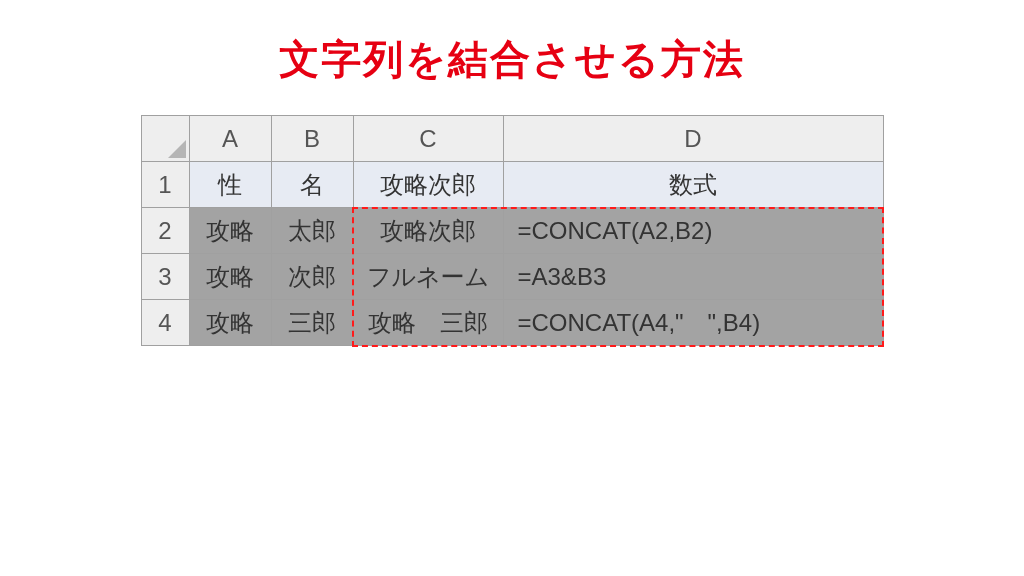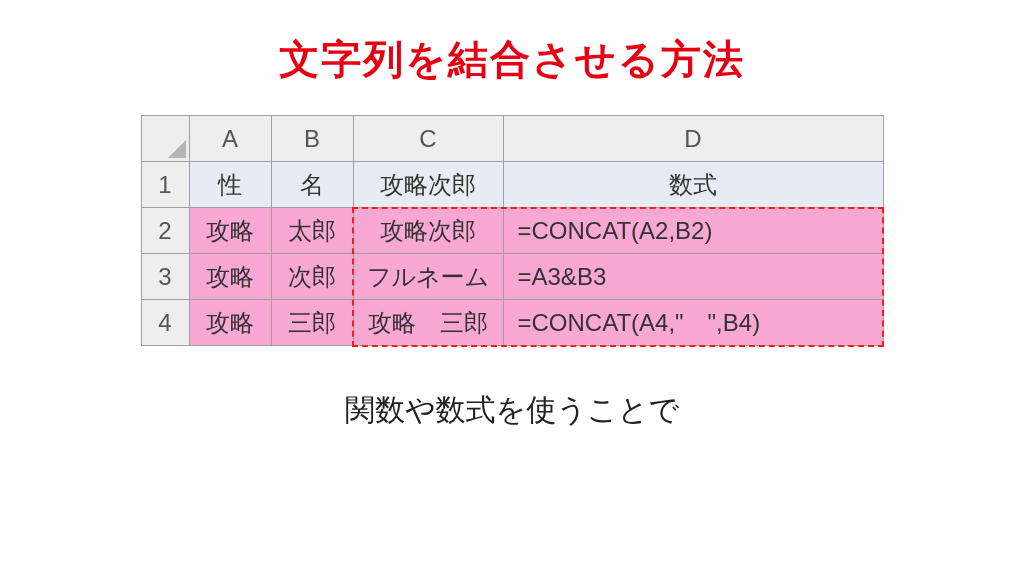--- a/index.html
+++ b/index.html
@@ -28,21 +28,21 @@
   table.sheet {
     border-collapse: collapse;
     font-size: 24px;
     color: #333;
   }
   table.sheet th, table.sheet td {
     border: 1px solid #a0a0a0;
     height: 46px;
     padding: 0 10px;
     text-align: center;
-    background: #f9a8d4;
+    background: #a3a3a3;
     font-weight: 400;
   }
   table.sheet .colhead {
     background: #eeeeee;
     color: #555;
     font-weight: 400;
   }
   table.sheet .rowhead {
     background: #eeeeee;
     color: #555;
@@ -127,14 +127,14 @@
       <td>三郎</td>
       <td>攻略　三郎</td>
       <td class="left">=CONCAT(A4,"　",B4)</td>
     </tr>
   </tbody>
     </table>
   <div id="hl" class="highlight-box" style="left: 211.5px; top: 91.5px; width: 532px; height: 140px;"></div>
 </div>
 
 <div class="caption">
-  <span>関数や数式を使うことで</span><br>
+  <br>
 </div>
 
 </body></html>

